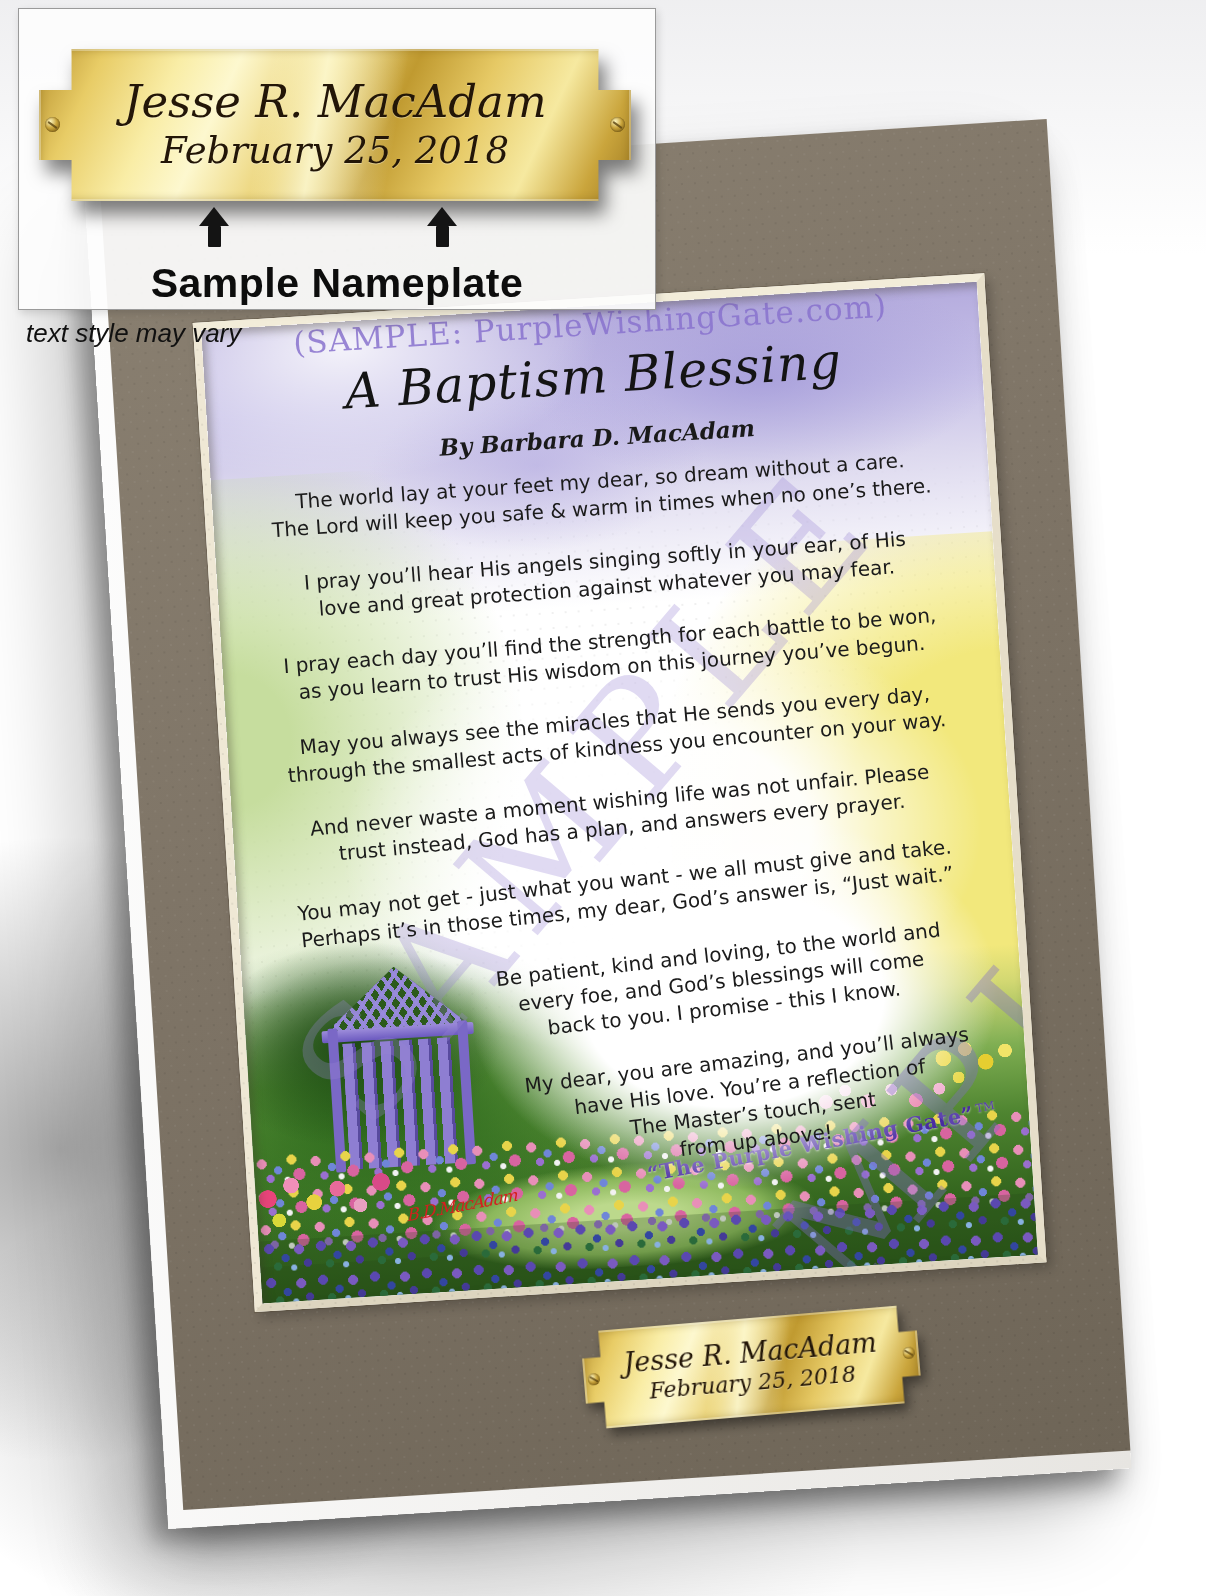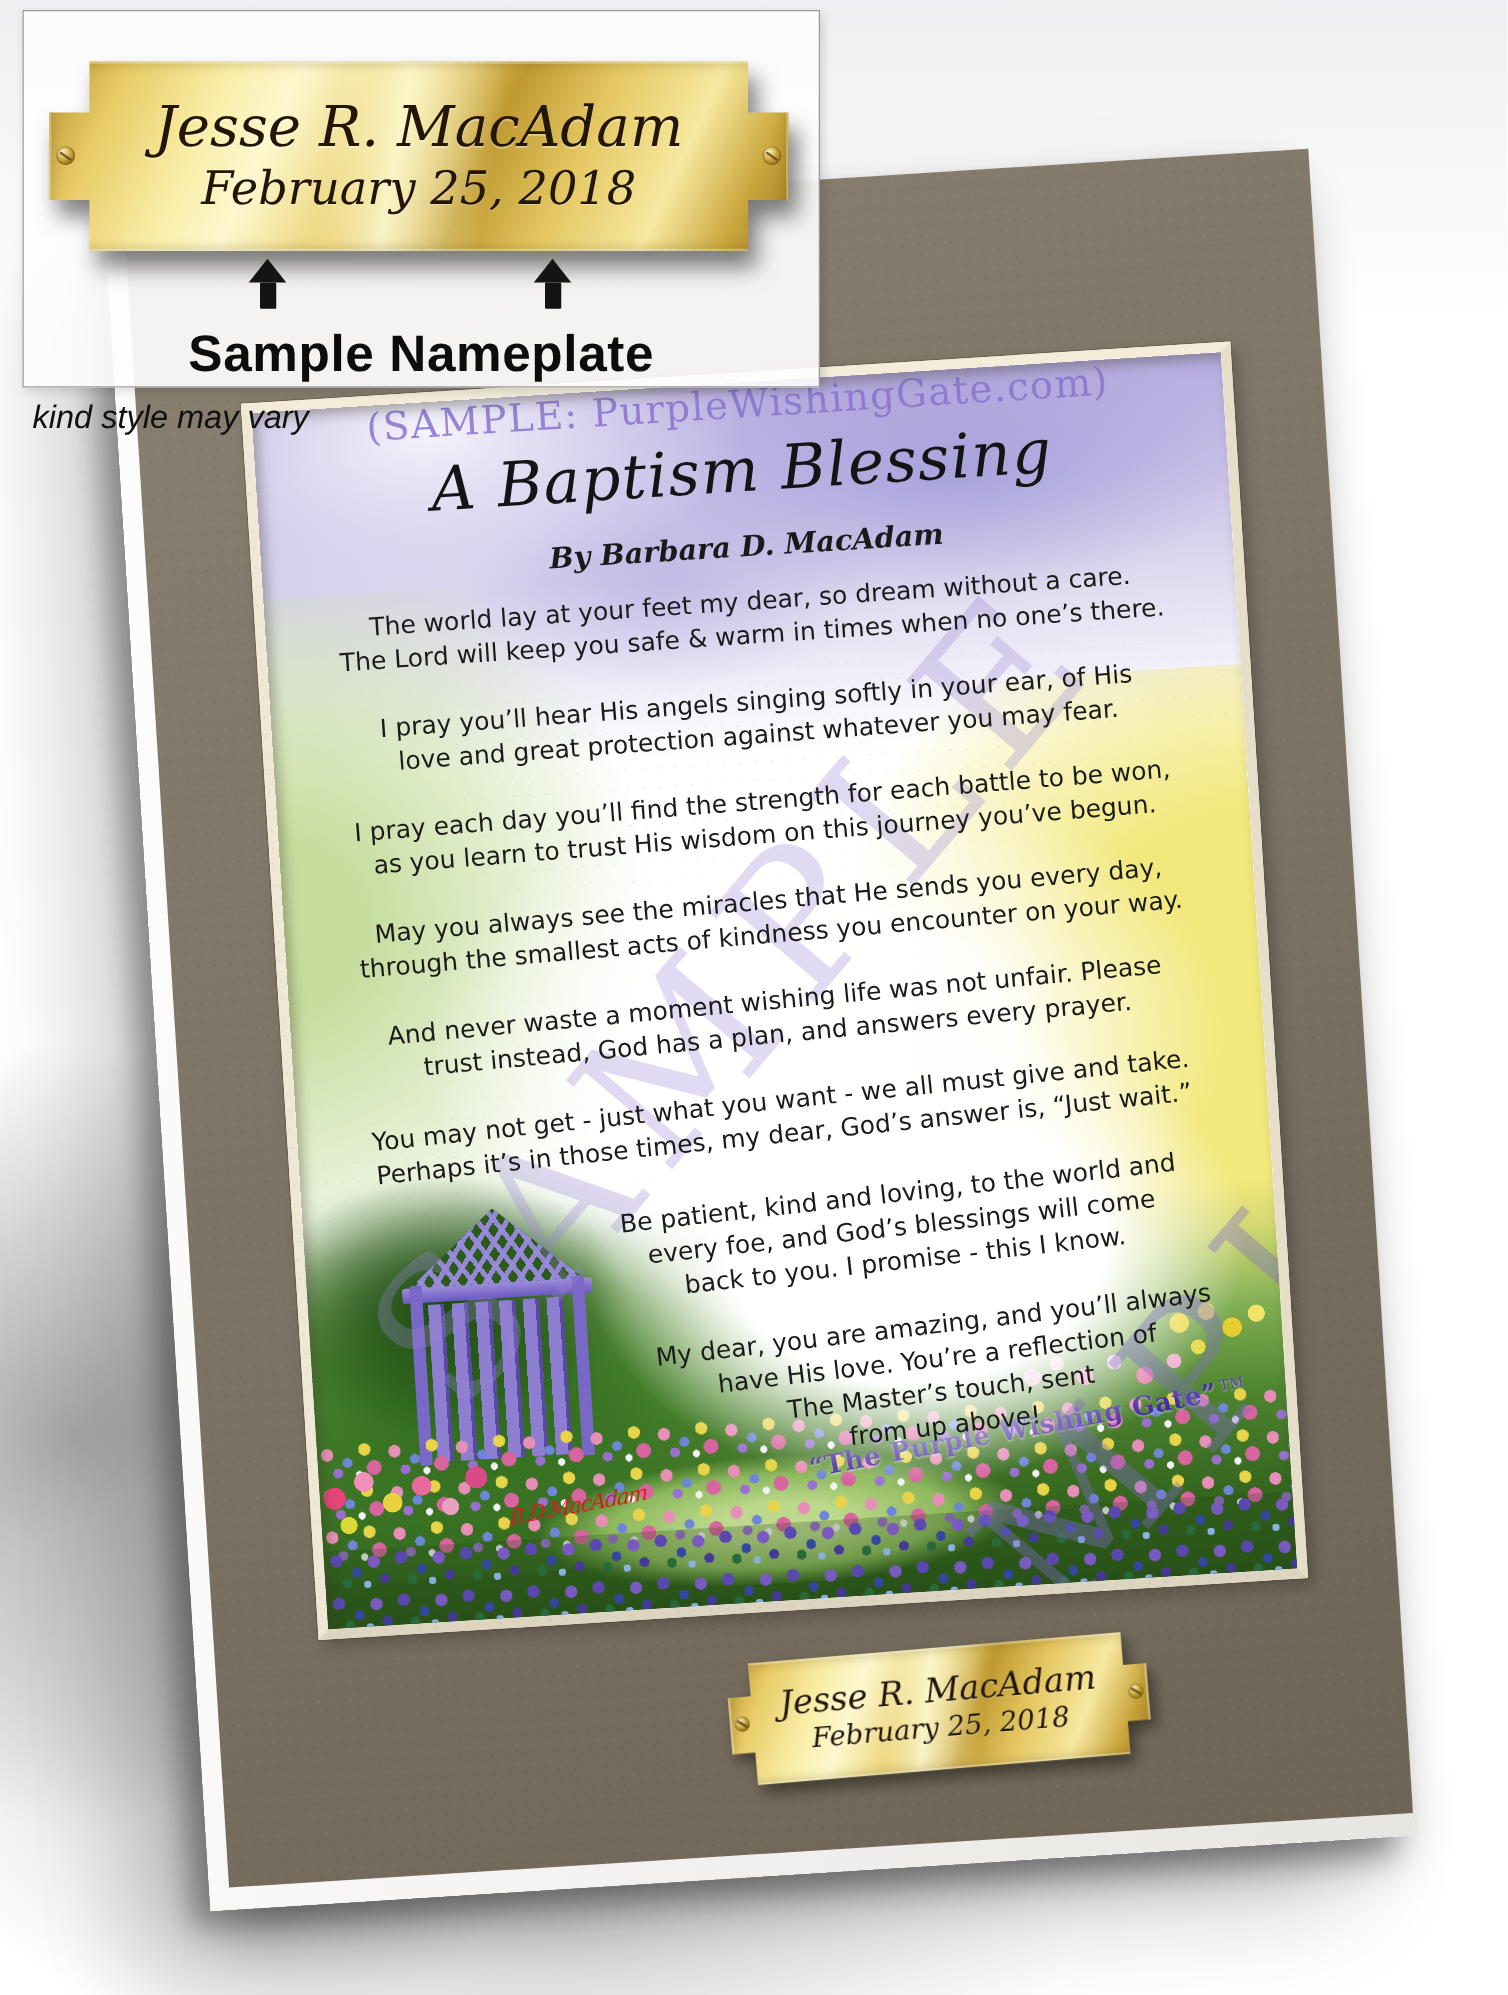--- a/index.html
+++ b/index.html
@@ -401,13 +401,13 @@
   <div class="arrow a1">
       <div class="head"></div>
       <div class="stem"></div>
     </div>
   <div class="arrow a2">
       <div class="head"></div>
       <div class="stem"></div>
     </div>
   <div class="panel-caption">Sample Nameplate</div>
 </div>
-<div class="style-note">kind style may vary</div>
+<div class="style-note">text style may vary</div>
 
 </body></html>

